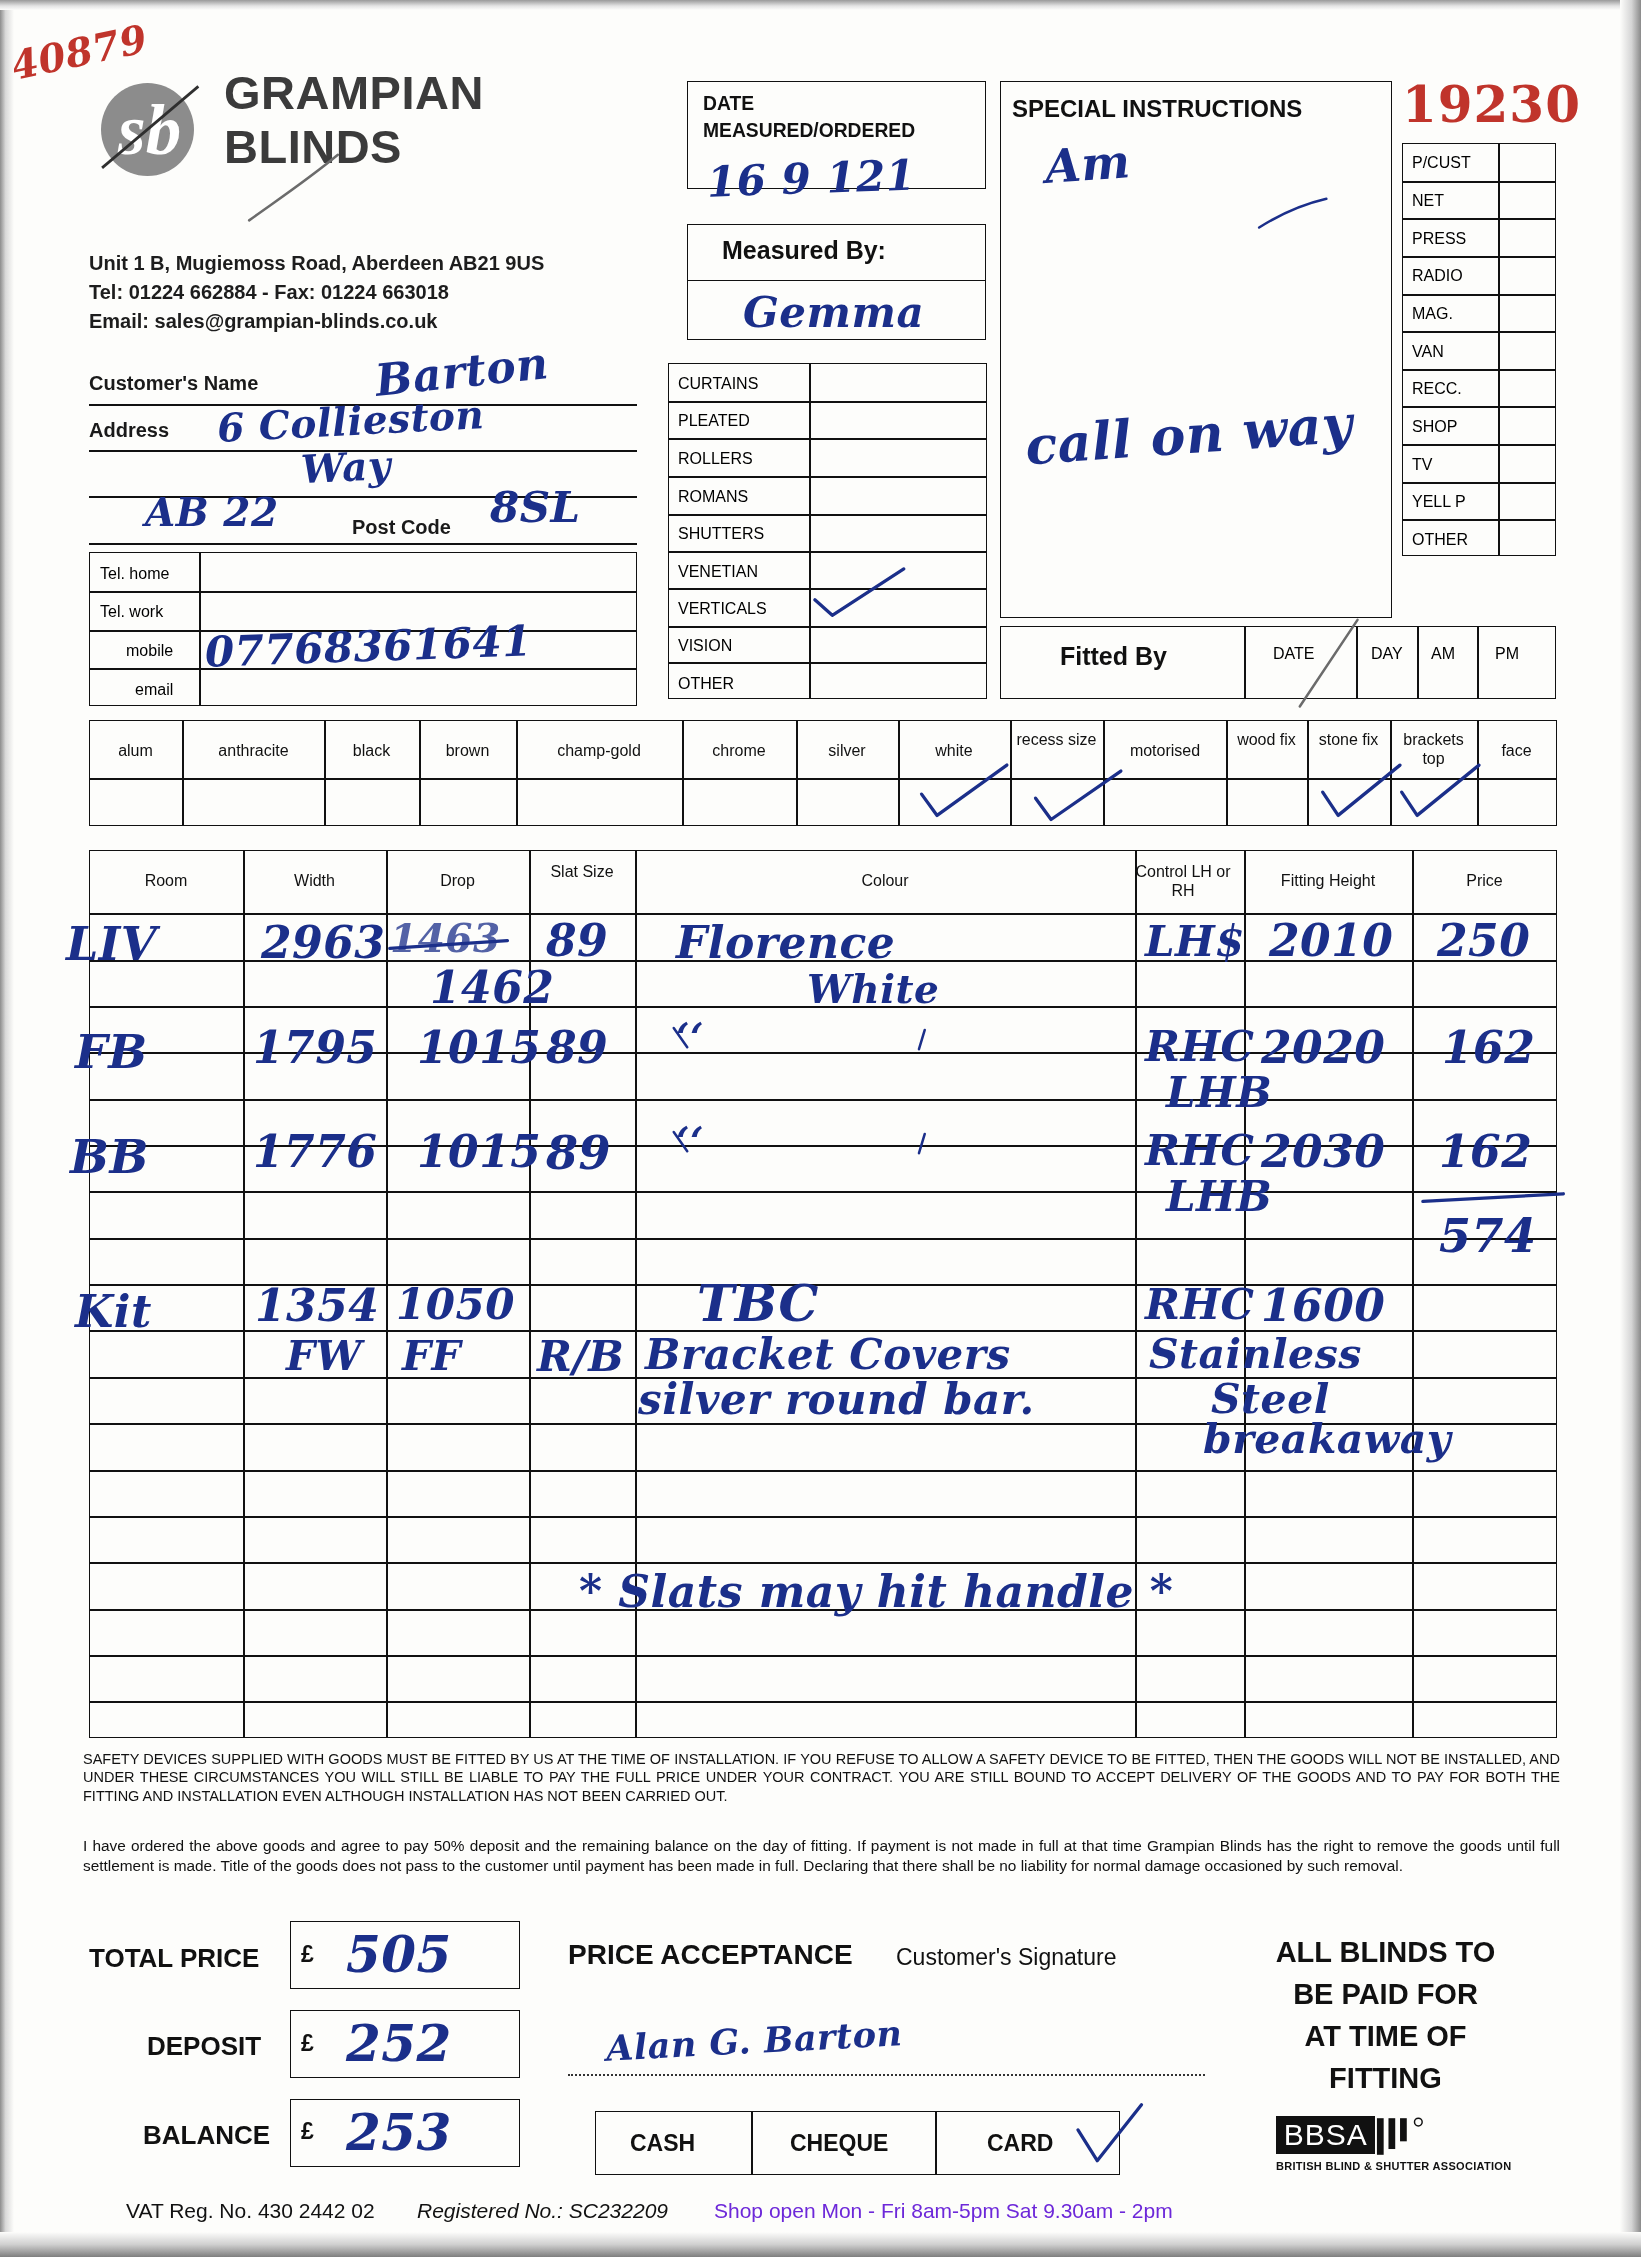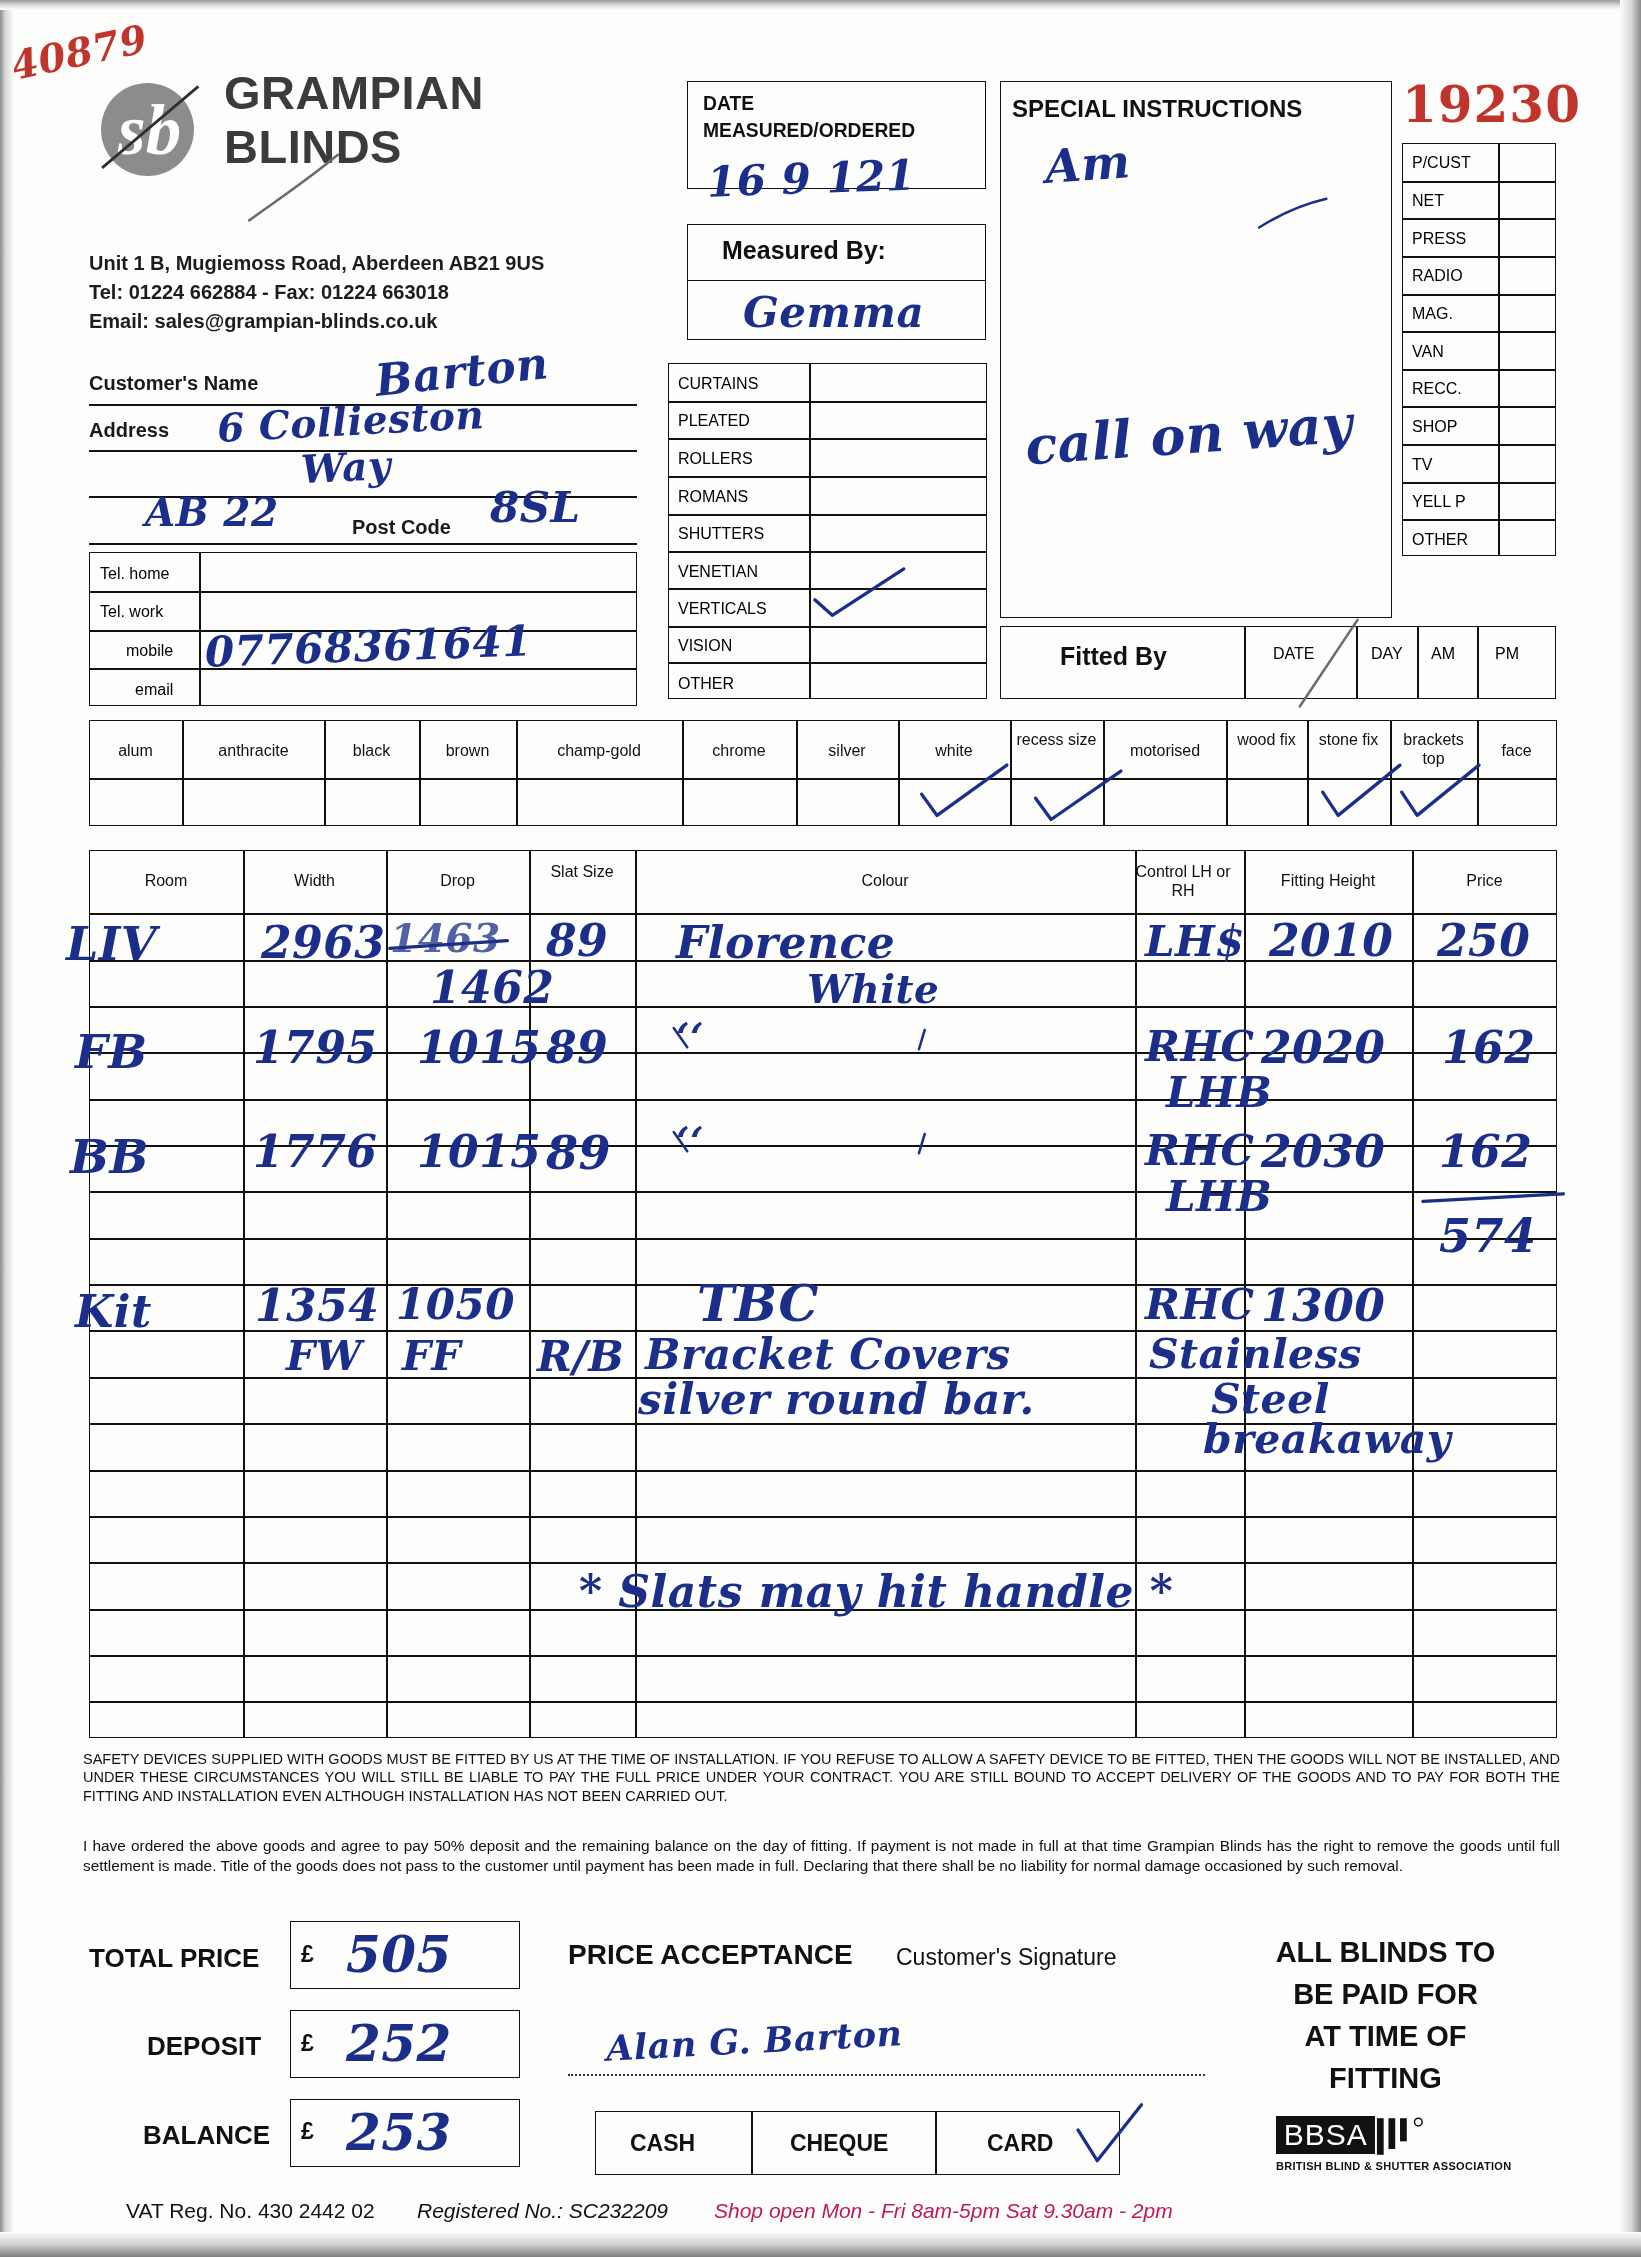--- a/index.html
+++ b/index.html
@@ -416,21 +416,21 @@
   <div class="abs hand" style="left:75px; top:1286px; font-size:44px;">Kit</div>
   <div class="abs hand" style="left:255px; top:1280px; font-size:44px;">1354</div>
   <div class="abs hand" style="left:396px; top:1280px; font-size:42px;">1050</div>
   <div class="abs hand" style="left:286px; top:1332px; font-size:41px;">FW</div>
   <div class="abs hand" style="left:402px; top:1332px; font-size:41px;">FF</div>
   <div class="abs hand" style="left:537px; top:1332px; font-size:42px;">R/B</div>
   <div class="abs hand" style="left:697px; top:1274px; font-size:50px;">TBC</div>
   <div class="abs hand" style="left:645px; top:1330px; font-size:42px;">Bracket Covers</div>
   <div class="abs hand" style="left:638px; top:1375px; font-size:42px;">silver round bar.</div>
   <div class="abs hand" style="left:1145px; top:1280px; font-size:42px;">RHC</div>
-  <div class="abs hand" style="left:1261px; top:1280px; font-size:44px;">1300</div>
+  <div class="abs hand" style="left:1261px; top:1280px; font-size:44px;">1600</div>
   <div class="abs hand" style="left:1149px; top:1330px; font-size:41px;">Stainless</div>
   <div class="abs hand" style="left:1211px; top:1375px; font-size:41px;">Steel</div>
   <div class="abs hand" style="left:1203px; top:1415px; font-size:41px;">breakaway</div>
 
   <div class="abs hand" style="left:579px; top:1566px; font-size:44px;">* Slats may hit handle *</div>
 
   <div class="terms" style="left:83px; top:1750px; width:1477px; font-size:14.5px; line-height:18.3px;">SAFETY DEVICES SUPPLIED WITH GOODS MUST BE FITTED BY US AT THE TIME OF INSTALLATION. IF YOU REFUSE TO ALLOW A SAFETY DEVICE TO BE FITTED, THEN THE GOODS WILL NOT BE INSTALLED, AND UNDER THESE CIRCUMSTANCES YOU WILL STILL BE LIABLE TO PAY THE FULL PRICE UNDER YOUR CONTRACT. YOU ARE STILL BOUND TO ACCEPT DELIVERY OF THE GOODS AND TO PAY FOR BOTH THE FITTING AND INSTALLATION EVEN ALTHOUGH INSTALLATION HAS NOT BEEN CARRIED OUT.</div>
   <div class="terms" style="left:83px; top:1836px; width:1477px; font-size:15.4px; line-height:20px;">I have ordered the above goods and agree to pay 50% deposit and the remaining balance on the day of fitting. If payment is not made in full at that time Grampian Blinds has the right to remove the goods until full settlement is made. Title of the goods does not pass to the customer until payment has been made in full. Declaring that there shall be no liability for normal damage occasioned by such removal.</div>
 
   <div class="abs big-bold" style="left:89px; top:1943px;">TOTAL PRICE</div>
@@ -480,20 +480,20 @@
         <rect x="14" y="2" width="7" height="32" fill="#111"></rect>
         <rect x="26" y="2" width="7" height="24" fill="#111"></rect>
         <circle cx="45" cy="6" r="4" fill="none" stroke="#111" stroke-width="1.5"></circle>
       </svg>
     </div>
     <div style="font-size:11px; font-weight:700; letter-spacing:0.3px; margin-top:2.9px; color:#111;">BRITISH BLIND &amp; SHUTTER ASSOCIATION</div>
   </div>
 
   <div class="abs" style="left:126px; top:2199px; font-size:21px; color:#111;">VAT Reg. No. 430 2442 02</div>
   <div class="abs" style="left:417px; top:2199px; font-size:21px; font-style:italic; color:#111;">Registered No.: SC232209</div>
-  <div class="abs" style="left:714px; top:2199px; font-size:21px; font-style:italic; color:#be185d;">Shop open Mon - Fri 8am-5pm  Sat 9.30am - 2pm</div>
+  <div class="abs" style="left:714px; top:2199px; font-size:21px; color:#6d28d9;">Shop open Mon - Fri 8am-5pm  Sat 9.30am - 2pm</div>
 
   <div class="edge-left"></div>
   <div class="edge-top"></div>
   <div class="edge-right"></div>
   <div class="edge-bottom"></div>
 </div>
 
 
 </body></html>

